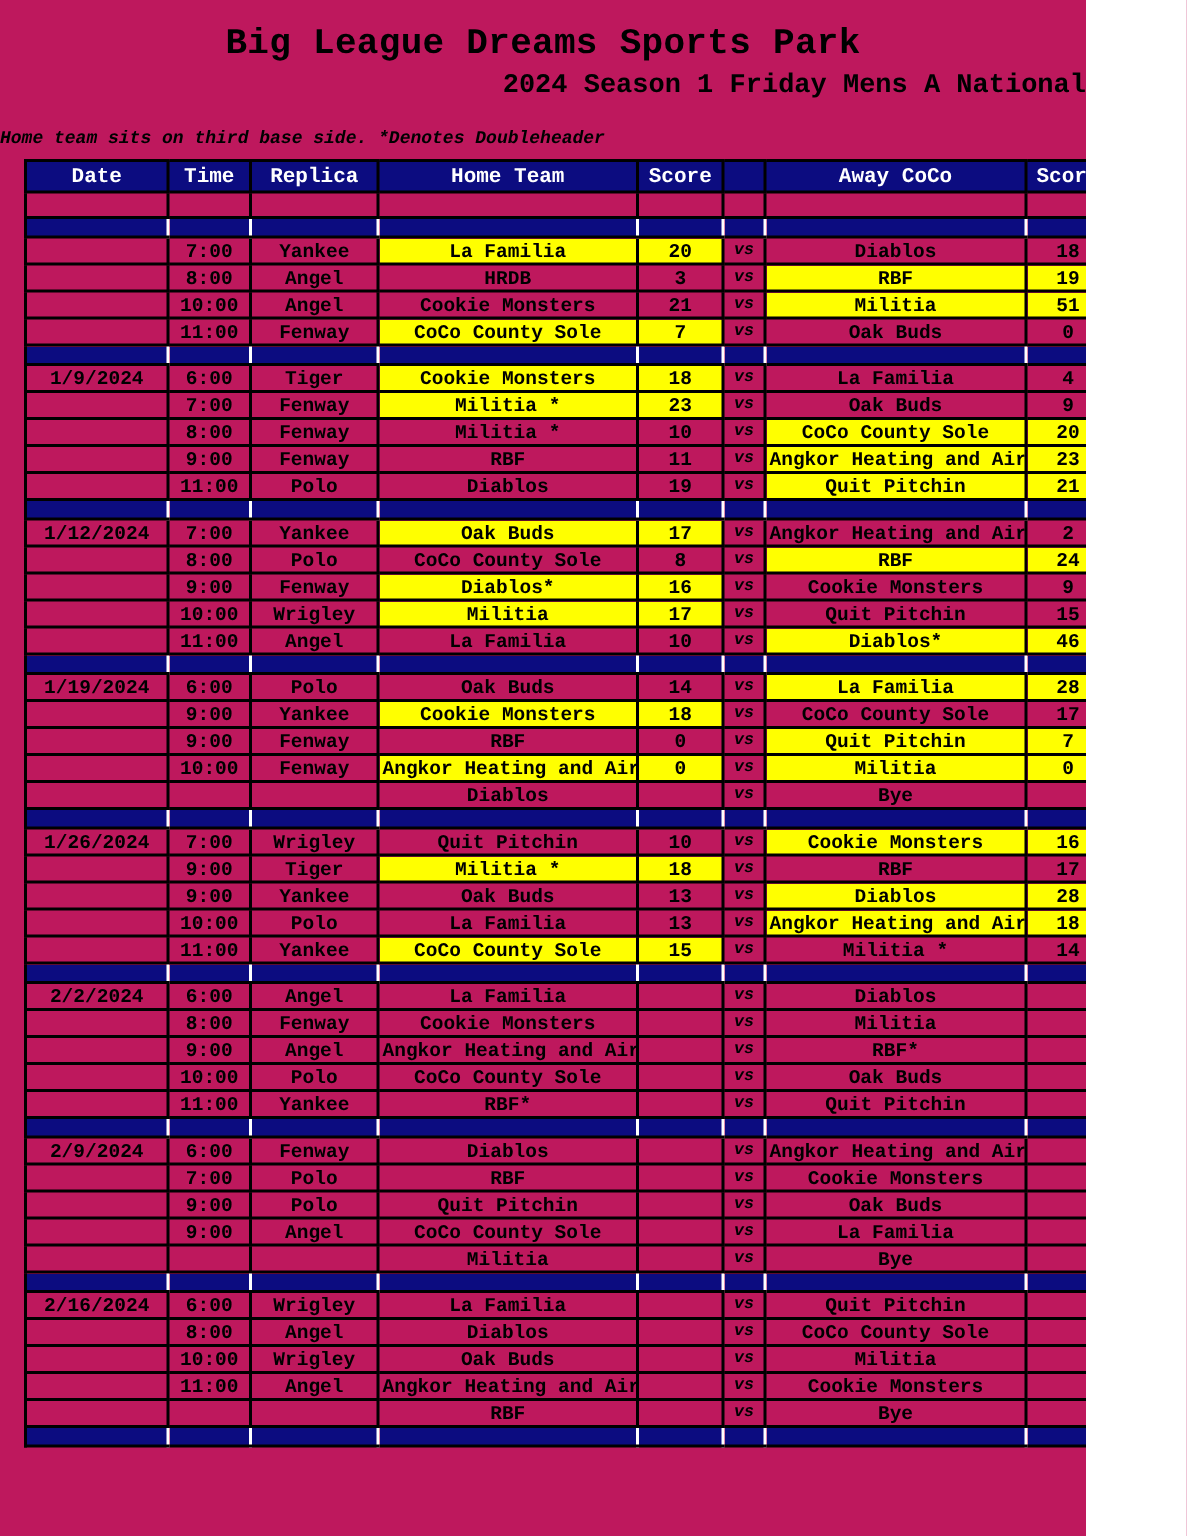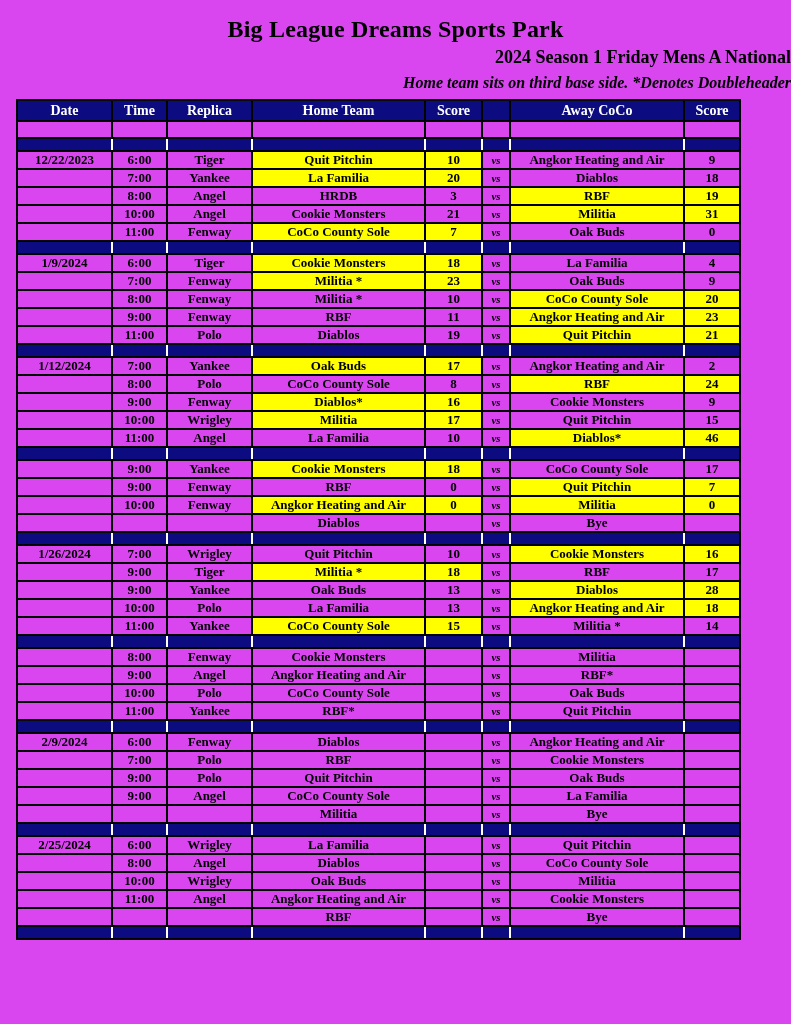--- a/index.html
+++ b/index.html
@@ -1,22 +1,22 @@
 <!DOCTYPE html>
 <html style="--navy: #0c0c80; --highlight: #ffff00;"><head>
 <meta charset="utf-8">
 <style>
   html,body { margin:0; padding:0; background:#ffffff; }
   .page {
-    width:791px; height:1024px; background:#d946ef; overflow:hidden;
-    font-family:Liberation Serif, serif; font-weight:bold; color:#000;
+    width:724px; height:1024px; background:#be185d; overflow:hidden;
+    font-family:Liberation Mono, monospace; font-weight:bold; color:#000;
   }
   .title    { margin-top:16px; text-align:center; font-size:24px; letter-spacing:0.2px; }
   .subtitle { margin-top:4px;  text-align:right; font-size:18px; }
-  .note     { margin-top:6px;  text-align:right; font-size:16px; font-style:italic; }
+  .note     { margin-top:18px;  text-align:left; font-size:12px; font-style:italic; }
   table.sched {
     border-collapse:collapse; table-layout:fixed;
     margin:7px 0 0 16px; width:723px;
     border:2px solid #fca5a5;
   }
   th {
     background:var(--navy,#0c0c80); color:#fff;
     font-size:14px; font-weight:bold; text-align:center;
     border:2px solid #000; padding:0; height:19px;
   }
@@ -85,30 +85,20 @@
           <td class="sep"></td>
           <td class="sep"></td>
           <td class="sep"></td>
           <td class="sep"></td>
           <td class="sep"></td>
           <td class="sep"></td>
           <td class="sep"></td>
           <td class="sep"></td>
         </tr>
         <tr class="game">
-          <td>12/22/2023</td>
-          <td>6:00</td>
-          <td>Tiger</td>
-          <td class="hl">Quit Pitchin</td>
-          <td class="hl">10</td>
-          <td class="vs">vs</td>
-          <td>Angkor Heating and Air</td>
-          <td>9</td>
-        </tr>
-        <tr class="game">
           <td></td>
           <td>7:00</td>
           <td>Yankee</td>
           <td class="hl">La Familia</td>
           <td class="hl">20</td>
           <td class="vs">vs</td>
           <td>Diablos</td>
           <td>18</td>
         </tr>
         <tr class="game">
@@ -122,21 +112,21 @@
           <td class="hl">19</td>
         </tr>
         <tr class="game">
           <td></td>
           <td>10:00</td>
           <td>Angel</td>
           <td>Cookie Monsters</td>
           <td>21</td>
           <td class="vs">vs</td>
           <td class="hl">Militia</td>
-          <td class="hl">31</td>
+          <td class="hl">51</td>
         </tr>
         <tr class="game">
           <td></td>
           <td>11:00</td>
           <td>Fenway</td>
           <td class="hl">CoCo County Sole</td>
           <td class="hl">7</td>
           <td class="vs">vs</td>
           <td>Oak Buds</td>
           <td>0</td>
@@ -265,20 +255,30 @@
           <td class="sep"></td>
           <td class="sep"></td>
           <td class="sep"></td>
           <td class="sep"></td>
           <td class="sep"></td>
           <td class="sep"></td>
           <td class="sep"></td>
           <td class="sep"></td>
         </tr>
         <tr class="game">
+          <td>1/19/2024</td>
+          <td>6:00</td>
+          <td>Polo</td>
+          <td>Oak Buds</td>
+          <td>14</td>
+          <td class="vs">vs</td>
+          <td class="hl">La Familia</td>
+          <td class="hl">28</td>
+        </tr>
+        <tr class="game">
           <td></td>
           <td>9:00</td>
           <td>Yankee</td>
           <td class="hl">Cookie Monsters</td>
           <td class="hl">18</td>
           <td class="vs">vs</td>
           <td>CoCo County Sole</td>
           <td>17</td>
         </tr>
         <tr class="game">
@@ -375,20 +375,30 @@
           <td class="sep"></td>
           <td class="sep"></td>
           <td class="sep"></td>
           <td class="sep"></td>
           <td class="sep"></td>
           <td class="sep"></td>
           <td class="sep"></td>
           <td class="sep"></td>
         </tr>
         <tr class="game">
+          <td>2/2/2024</td>
+          <td>6:00</td>
+          <td>Angel</td>
+          <td>La Familia</td>
+          <td></td>
+          <td class="vs">vs</td>
+          <td>Diablos</td>
+          <td></td>
+        </tr>
+        <tr class="game">
           <td></td>
           <td>8:00</td>
           <td>Fenway</td>
           <td>Cookie Monsters</td>
           <td></td>
           <td class="vs">vs</td>
           <td>Militia</td>
           <td></td>
         </tr>
         <tr class="game">
@@ -485,21 +495,21 @@
           <td class="sep"></td>
           <td class="sep"></td>
           <td class="sep"></td>
           <td class="sep"></td>
           <td class="sep"></td>
           <td class="sep"></td>
           <td class="sep"></td>
           <td class="sep"></td>
         </tr>
         <tr class="game">
-          <td>2/25/2024</td>
+          <td>2/16/2024</td>
           <td>6:00</td>
           <td>Wrigley</td>
           <td>La Familia</td>
           <td></td>
           <td class="vs">vs</td>
           <td>Quit Pitchin</td>
           <td></td>
         </tr>
         <tr class="game">
           <td></td>

